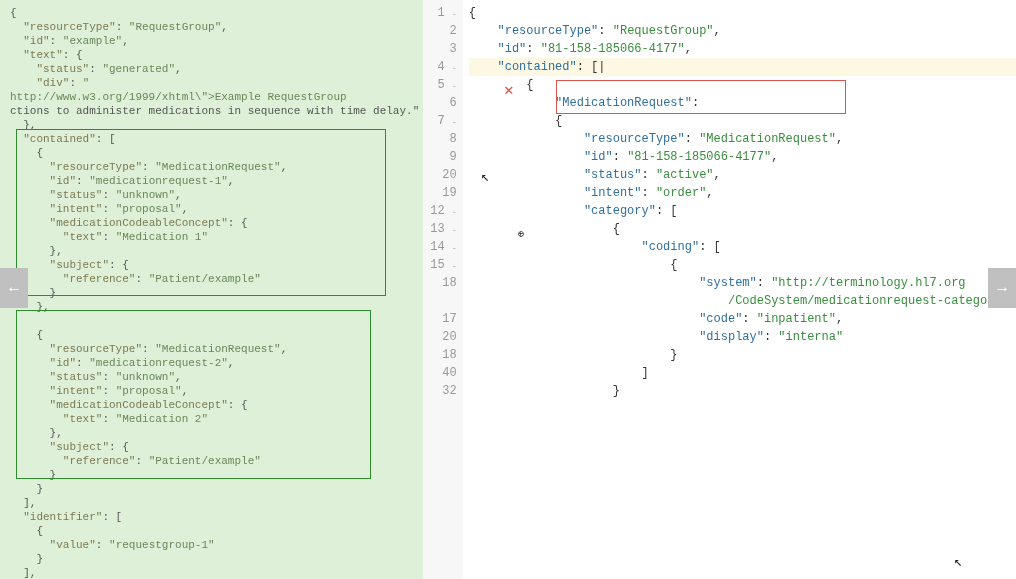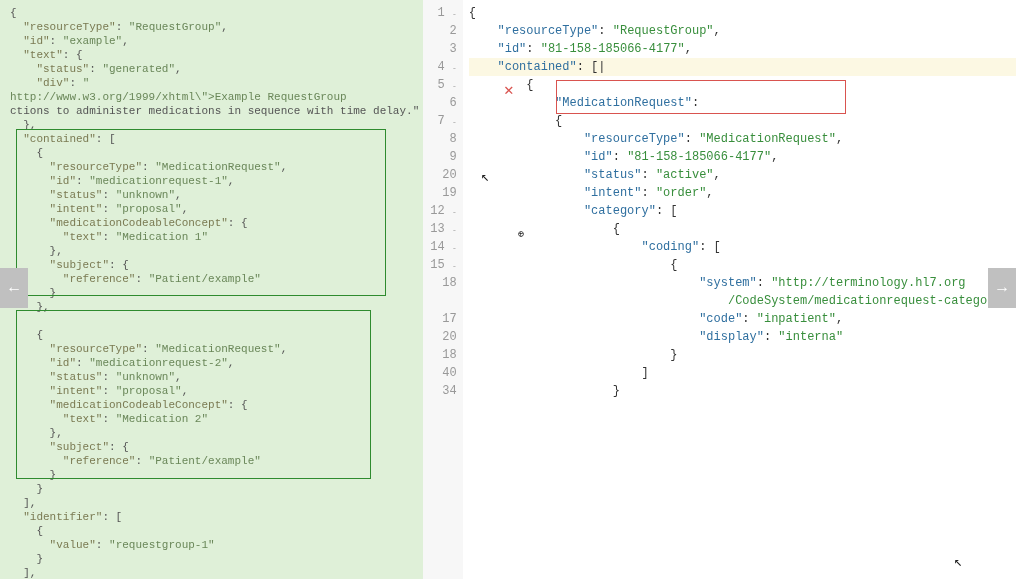--- a/index.html
+++ b/index.html
@@ -122,21 +122,21 @@
         <div>12 <span style="color:#999;font-size:8px">-</span></div>
         <div>13 <span style="color:#999;font-size:8px">-</span></div>
         <div>14 <span style="color:#999;font-size:8px">-</span></div>
         <div>15 <span style="color:#999;font-size:8px">-</span></div>
         <div>18</div>
         <div></div>
         <div>17</div>
         <div>20</div>
         <div>18</div>
         <div>40</div>
-        <div>34</div>
+        <div>32</div>
       </div>
     <div class="code-area" id="rCode"><div class="row"><span class="punc">{</span></div><div class="row"><span>    </span><span class="key">"resourceType"</span><span class="punc">: </span><span class="str">"RequestGroup"</span><span class="punc">,</span></div><div class="row"><span>    </span><span class="key">"id"</span><span class="punc">: </span><span class="str">"81-158-185066-4177"</span><span class="punc">,</span></div><div class="row hl"><span>    </span><span class="key">"contained"</span><span class="punc">: [|</span></div><div class="row"><span>        </span><span class="punc">{</span></div><div class="row"><span>            </span><span class="key">"MedicationRequest"</span><span class="punc">:</span></div><div class="row"><span>            </span><span class="punc">{</span></div><div class="row"><span>                </span><span class="key">"resourceType"</span><span class="punc">: </span><span class="str">"MedicationRequest"</span><span class="punc">,</span></div><div class="row"><span>                </span><span class="key">"id"</span><span class="punc">: </span><span class="str">"81-158-185066-4177"</span><span class="punc">,</span></div><div class="row"><span>                </span><span class="key">"status"</span><span class="punc">: </span><span class="str">"active"</span><span class="punc">,</span></div><div class="row"><span>                </span><span class="key">"intent"</span><span class="punc">: </span><span class="str">"order"</span><span class="punc">,</span></div><div class="row"><span>                </span><span class="key">"category"</span><span class="punc">: [</span></div><div class="row"><span>                    </span><span class="punc">{</span></div><div class="row"><span>                        </span><span class="key">"coding"</span><span class="punc">: [</span></div><div class="row"><span>                            </span><span class="punc">{</span></div><div class="row"><span>                                </span><span class="key">"system"</span><span class="punc">: </span><span class="str">"http://terminology.hl7.org</span></div><div class="row"><span>                                    </span><span class="str">/CodeSystem/medicationrequest-category"</span><span class="punc">,</span></div><div class="row"><span>                                </span><span class="key">"code"</span><span class="punc">: </span><span class="str">"inpatient"</span><span class="punc">,</span></div><div class="row"><span>                                </span><span class="key">"display"</span><span class="punc">: </span><span class="str">"interna"</span></div><div class="row"><span>                            </span><span class="punc">}</span></div><div class="row"><span>                        </span><span class="punc">]</span></div><div class="row"><span>                    </span><span class="punc">}</span></div></div>
   </div>
 </div>
 
 <div class="green-box" style="left:16px; top:129px; width:370px; height:167px;"></div>
 <div class="green-box" style="left:16px; top:310px; width:355px; height:169px;"></div>
 
 <div class="red-box" style="left:556px; top:80px; width:290px; height:34px;"></div>
 <div class="red-x" style="left:504px; top:84px;">✕</div>

